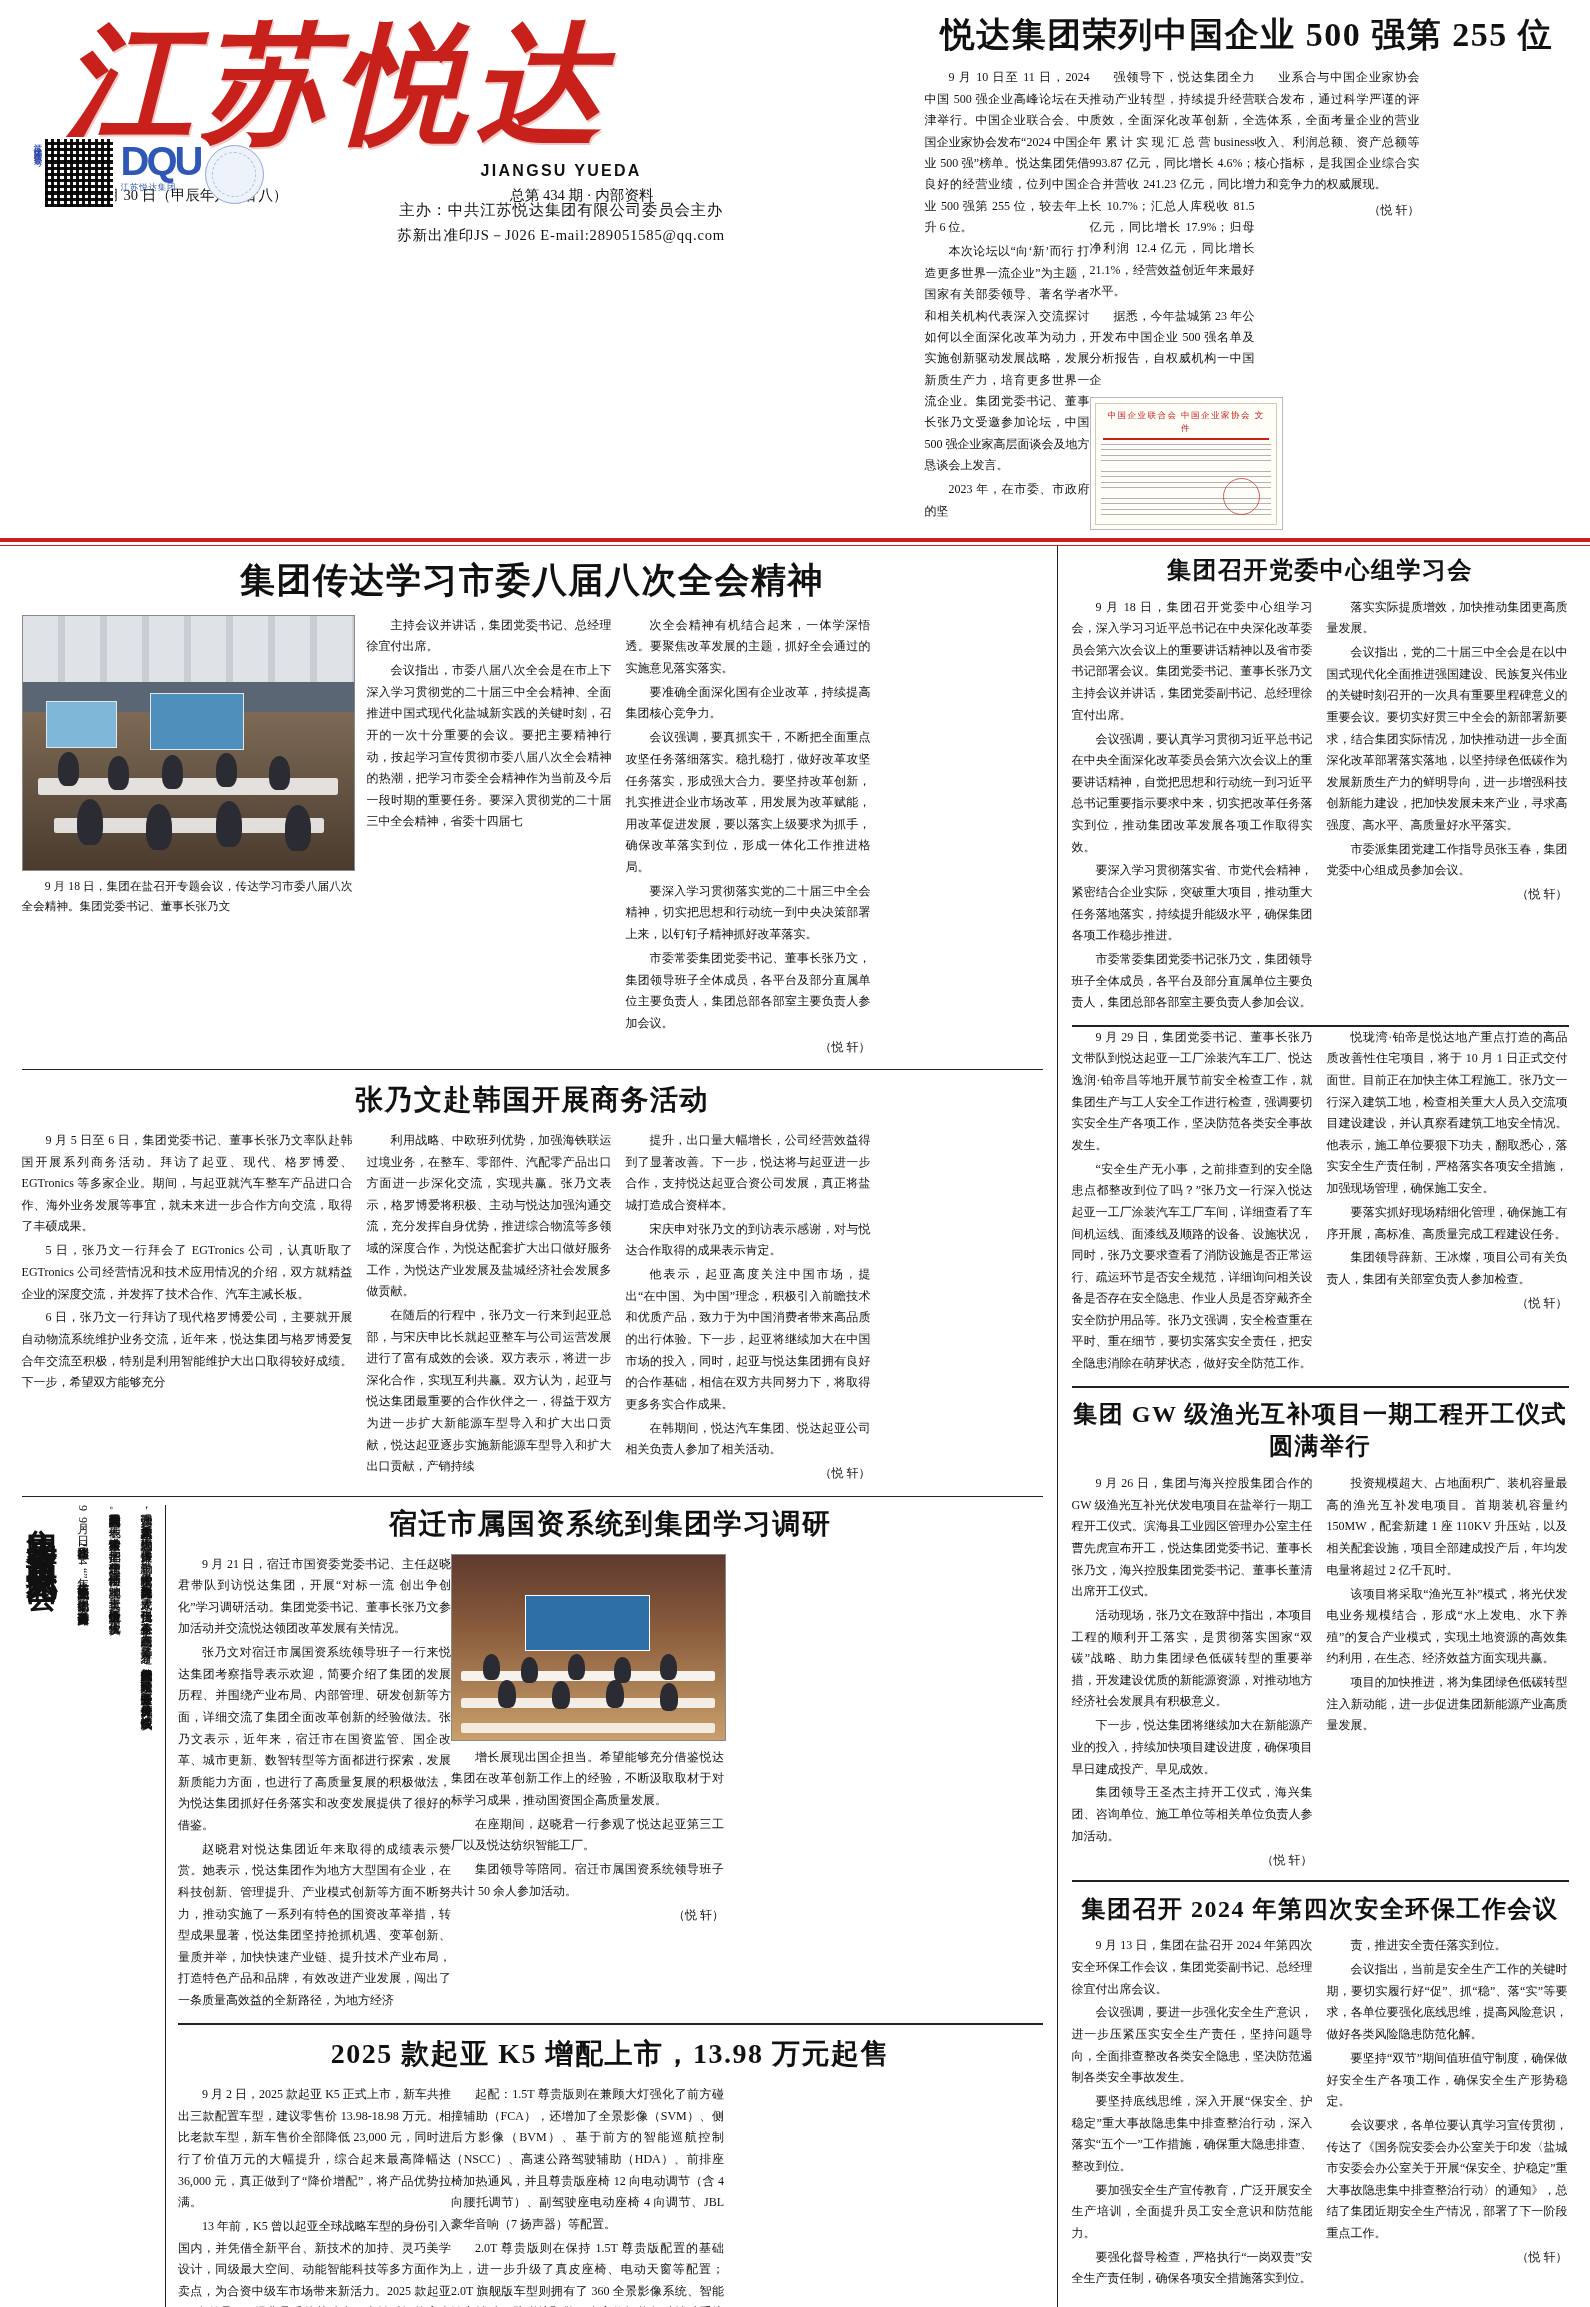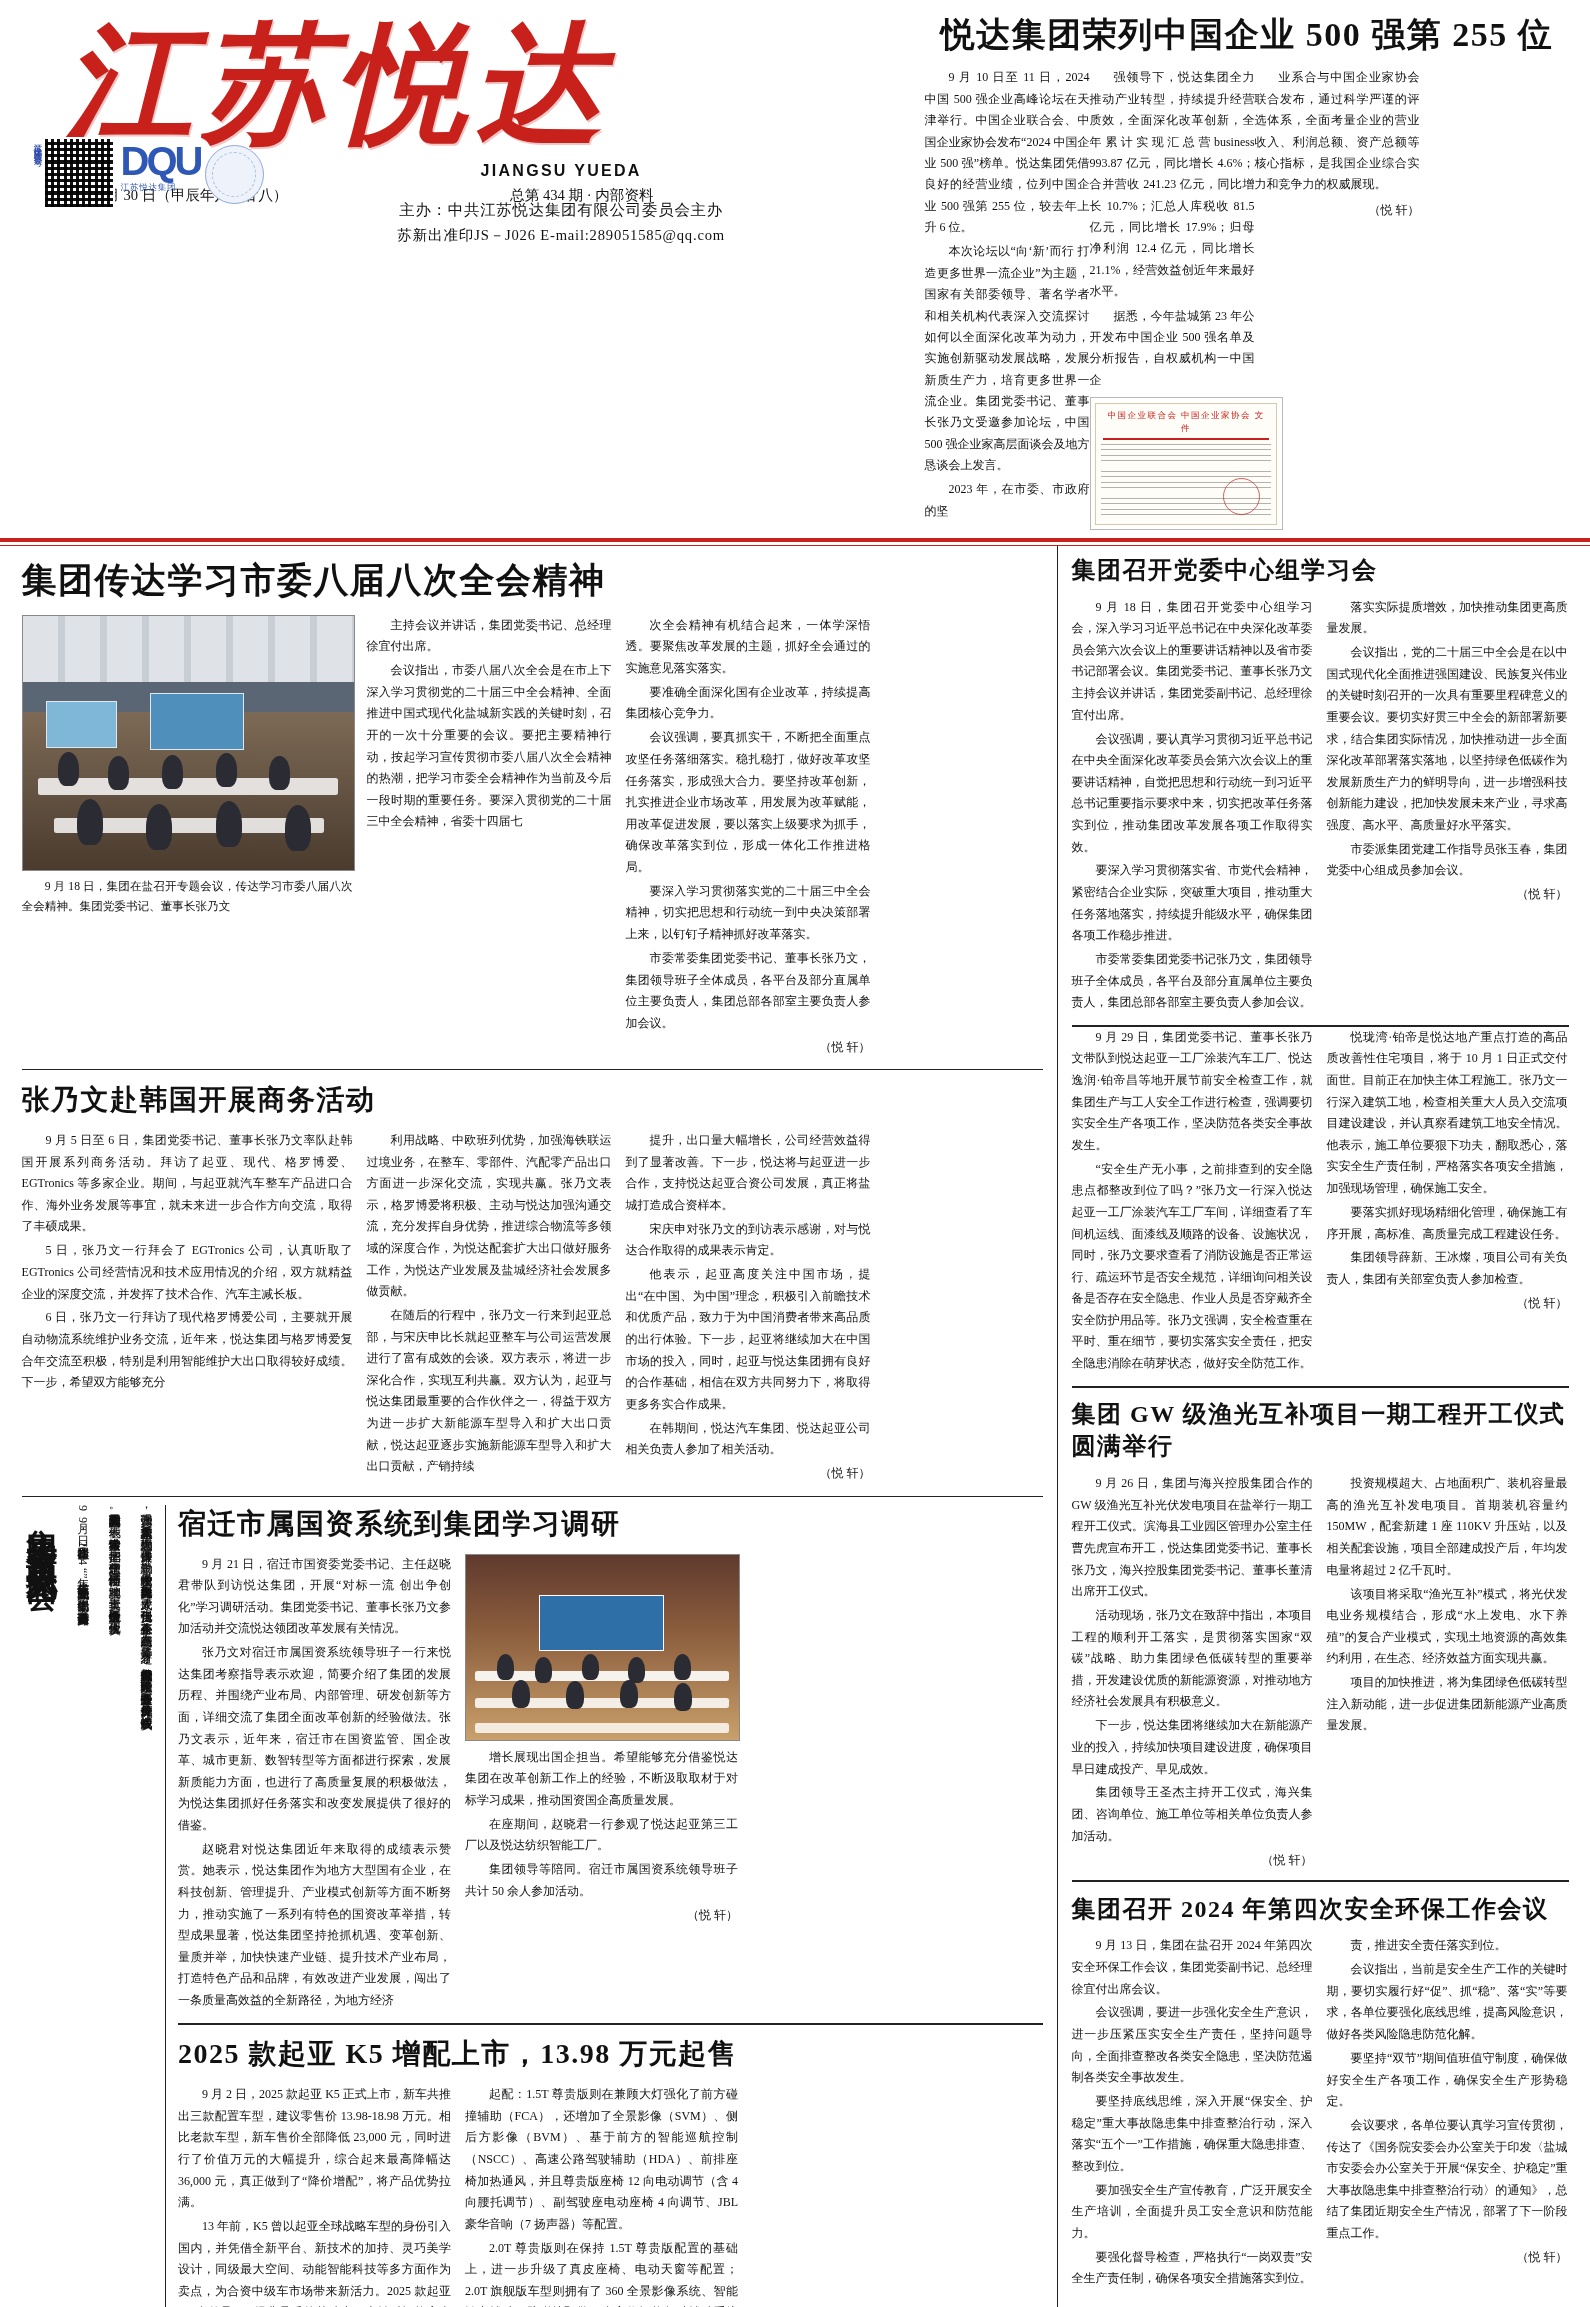--- a/index.html
+++ b/index.html
@@ -85,27 +85,27 @@
   .rule-thick{height:4.6px;background:#c8201a;margin:7.7px 0 0 0;}
   .rule-thin{height:1.5px;background:#c8201a;margin:2.3px 0 0 0;}
   .hr2{height:1.5px;background:#222;}
 
   
   .content{display:flex;padding:0 21.6px;box-sizing:border-box;}
   .left-zone{width:1036px;padding-right:14px;box-sizing:border-box;border-right:0.8px solid #222;}
   .right-zone{width:511px;padding-left:14px;box-sizing:border-box;}
 
   h2.head{
-    font-size:35px;font-weight:700;letter-spacing:1.5px;margin:10.8px 0 10.8px 0;
+    font-size:35px;font-weight:700;text-align:center;letter-spacing:1.5px;margin:10.8px 0 10.8px 0;
   }
   h2.head.sm{font-size:28px;}
   h2.head.xs{font-size:24px;}
 
   .cols3{display:flex;gap:14px;}
-  .cols2{display:flex;gap:14px;font-family:Liberation Serif, serif;}
+  .cols2{display:flex;font-family:Liberation Serif, serif;}
   .col{font-size:12px;line-height:1.8;text-align:justify;}
   .col p{margin:0 0 2.3px 0;text-indent:2em;}
   .w430{width:331px;}
   .w320{width:245px;}
 
   .photo{
     background:#5b6675;position:relative;overflow:hidden;border:0.8px solid #888;
   }
   .photo .sky{position:absolute;inset:0;background:linear-gradient(#2e3b4e,#6a7787 55%,#8c8478);}
   .photo .room{position:absolute;left:0;right:0;bottom:0;height:58%;background:linear-gradient(#7d6a56,#4a3b2e);}

